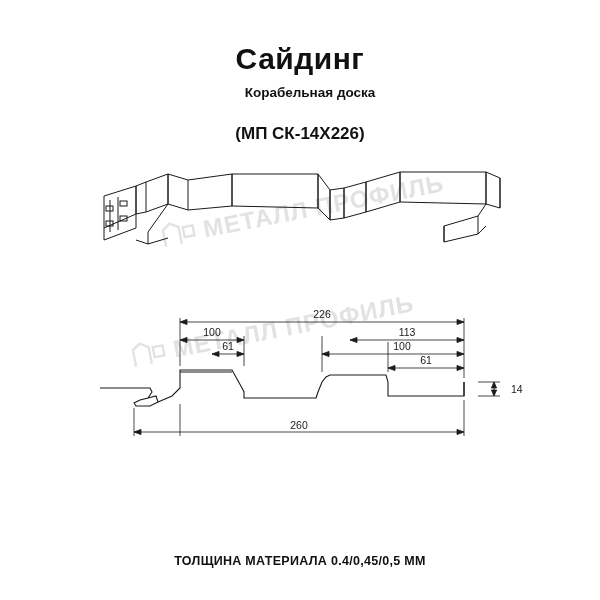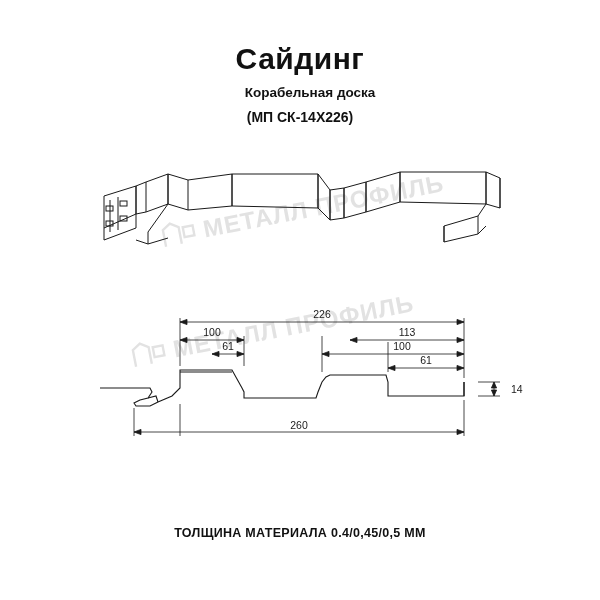--- a/index.html
+++ b/index.html
@@ -35,28 +35,28 @@
     color: #111111;
   }
   .subtitle {
     font-size: 13.5px;
     font-weight: bold;
     margin-top: 10px;
     color: #111111;
     margin-left: 20px;
   }
   .code {
-    font-size: 14px;
-    font-weight: bold;
-    margin-top: 9px;
+    font-size: 17px;
+    font-weight: bold;
+    margin-top: 24px;
     color: #111111;
   }
   .footer {
     position: absolute;
-    top: 526px;
+    top: 554px;
     left: 0;
     width: 600px;
     text-align: center;
     font-size: 12.5px;
     font-weight: bold;
     letter-spacing: 0.3px;
     color: #111111;
   }
   .drawing {
     position: absolute;

